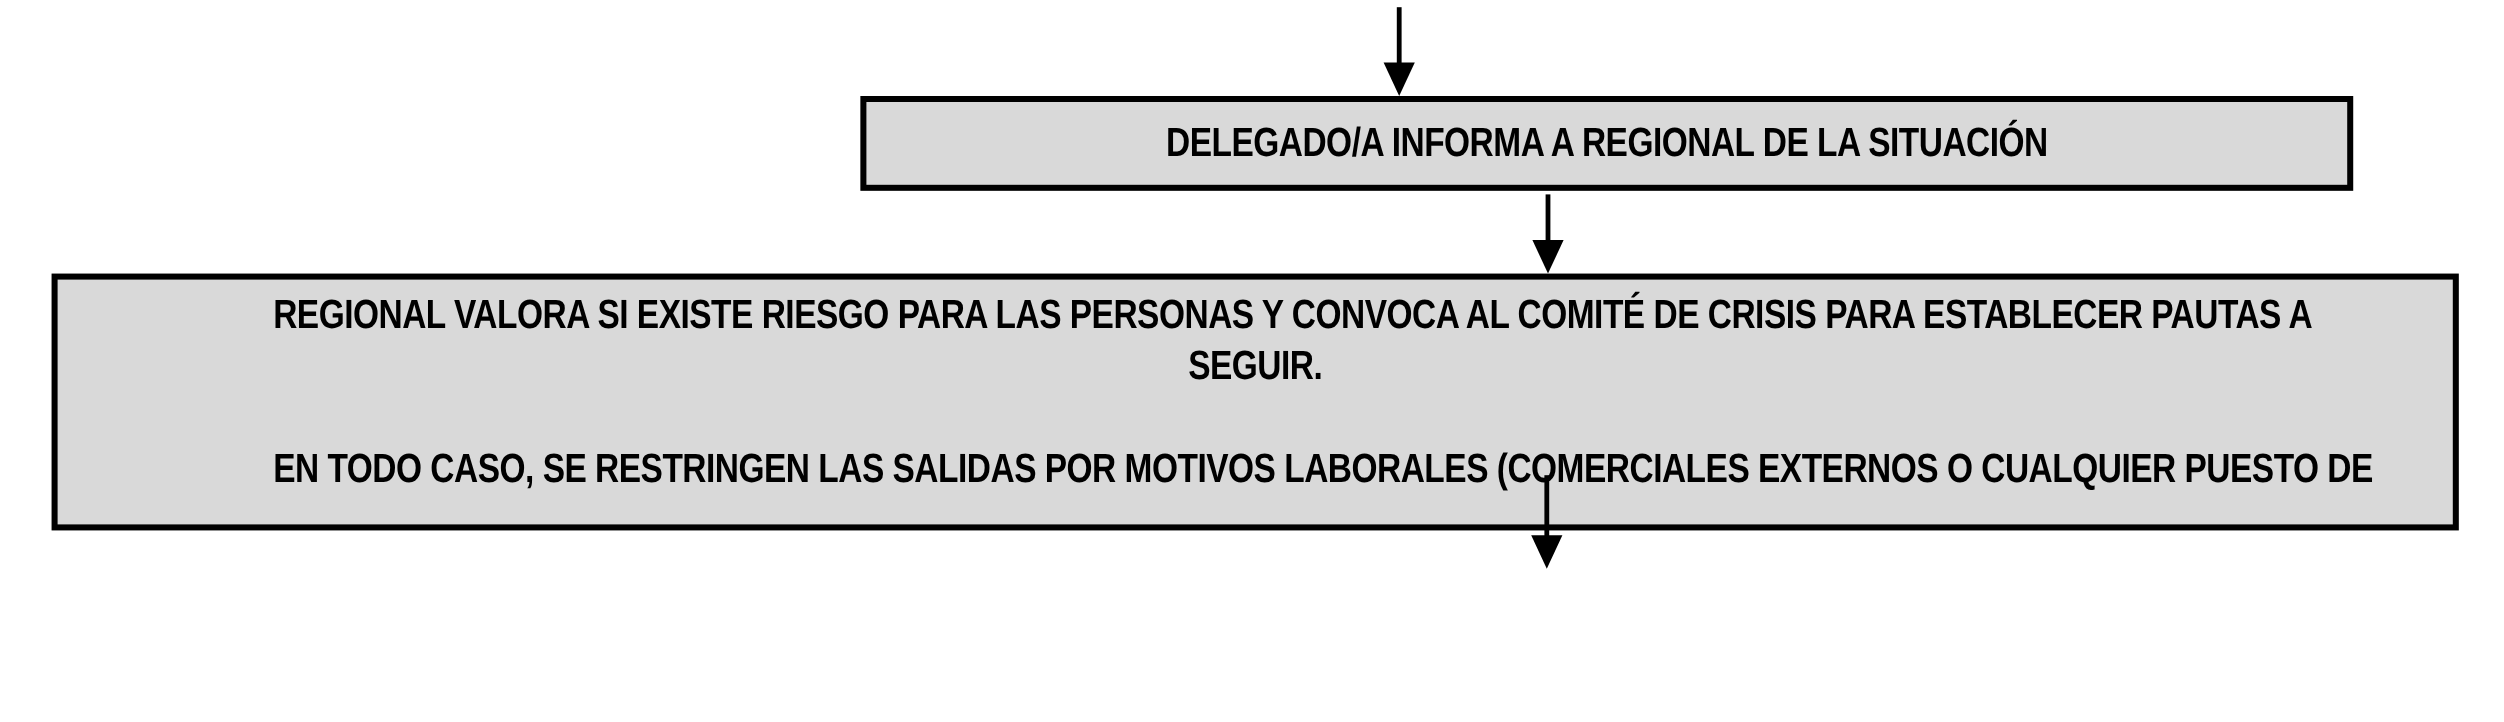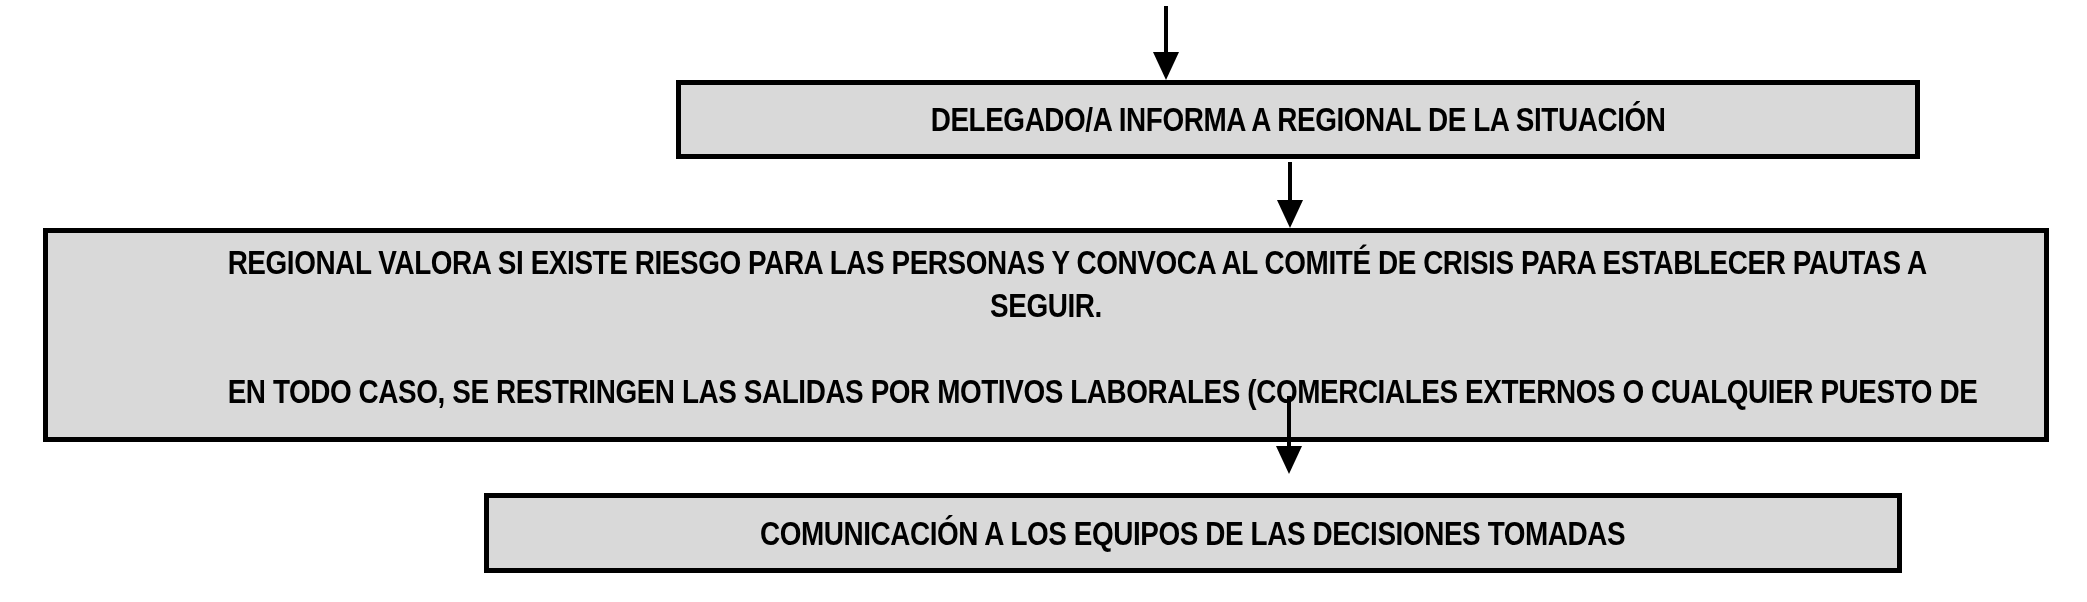--- a/index.html
+++ b/index.html
@@ -78,21 +78,21 @@
 </head>
 <body>
 
 <div class="canvas">
 
   <div class="arrow">
     <div class="arrow-stem" style="left: 1164px; top: 6px; height: 48px; background: rgb(0, 0, 0);"></div>
     <div class="arrow-head" style="left: 1153px; top: 52px; border-top-color: rgb(0, 0, 0);"></div>
   </div>
 
-  <div class="flow-box" style="left: 676px; top: 80px; width: 1244px; height: 79px; background: rgb(217, 217, 217); border-color: rgb(0, 0, 0); color: rgb(0, 0, 0);">
+  <div class="flow-box" style="left: 717px; top: 80px; width: 1244px; height: 79px; background: rgb(217, 217, 217); border-color: rgb(0, 0, 0); color: rgb(0, 0, 0);">
     <div class="bx-center">
       <div class="bx-text">DELEGADO/A INFORMA A REGIONAL DE LA SITUACIÓN</div>
     </div>
   </div>
 
   <div class="arrow">
     <div class="arrow-stem" style="left: 1288px; top: 162px; height: 40px; background: rgb(0, 0, 0);"></div>
     <div class="arrow-head" style="left: 1277px; top: 200px; border-top-color: rgb(0, 0, 0);"></div>
   </div>
 
@@ -101,19 +101,14 @@
     <div class="tline">SEGUIR.</div>
     <div class="tline"></div>
     <div class="tline">EN TODO CASO, SE RESTRINGEN LAS SALIDAS POR MOTIVOS LABORALES (COMERCIALES EXTERNOS O CUALQUIER PUESTO DE</div>
   </div>
 
   <div class="arrow above">
     <div class="arrow-stem" style="left: 1287px; top: 396px; height: 52px; background: rgb(0, 0, 0);"></div>
     <div class="arrow-head" style="left: 1276px; top: 446px; border-top-color: rgb(0, 0, 0);"></div>
   </div>
 
-  <div class="flow-box" style="left: 484px; top: 493px; width: 1418px; height: 80px; background: rgb(217, 217, 217); border-color: rgb(0, 0, 0); color: rgb(0, 0, 0);">
-    <div class="bx-center">
-      <div class="bx-text">COMUNICACIÓN A LOS EQUIPOS DE LAS DECISIONES TOMADAS</div>
-    </div>
-  </div>
 
 </div>
 
 </body></html>

